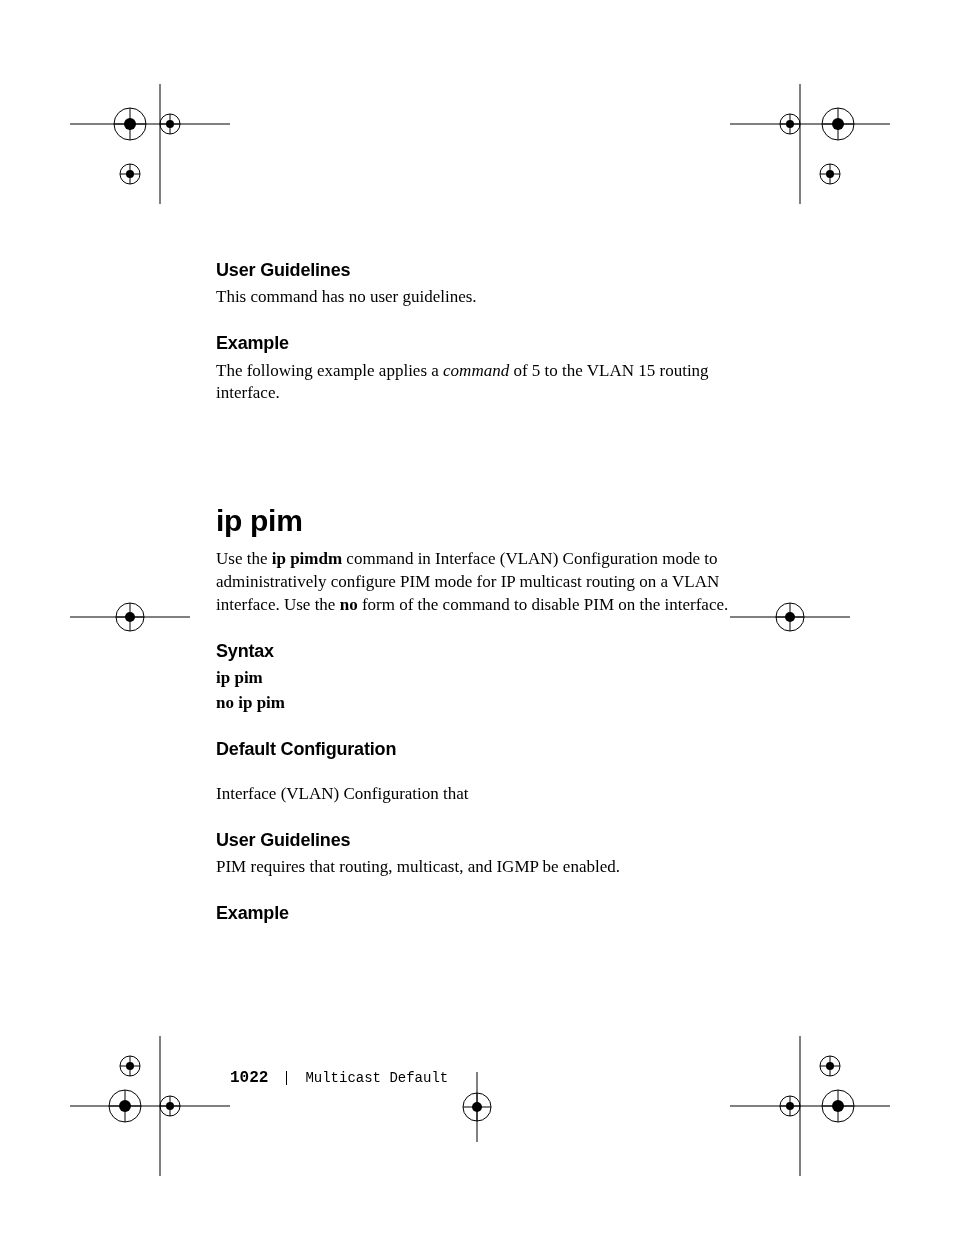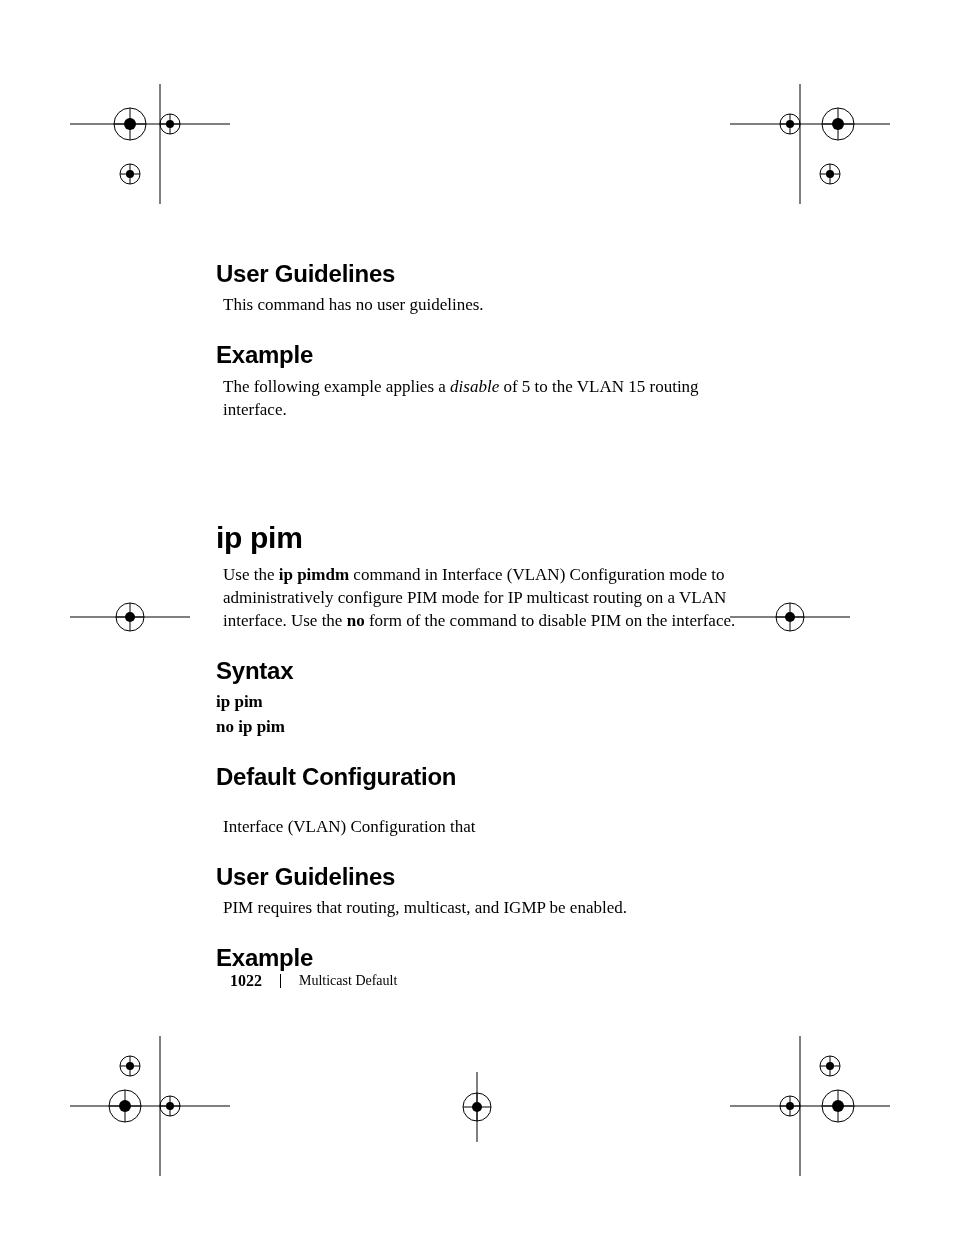--- a/index.html
+++ b/index.html
@@ -15,44 +15,44 @@
     position:absolute;
     left:216px;
     top:258px;
     width:530px;
     font-size:17px;
     line-height:1.35;
   }
   .sec-heading{
     font-family:"Helvetica Neue", Arial, sans-serif;
     font-weight:700;
-    font-size:24px;
+    font-size:18px;
     margin:0 0 4px 0;
     letter-spacing:-.01em;
   }
-  .body-p{margin:0 0 18px 7px;}
+  .body-p{margin:0 0 18px 0;}
   .big-heading{
     font-family:"Helvetica Neue", Arial, sans-serif;
     font-weight:700;
     font-size:30px;
     margin:0 0 6px 0;
     letter-spacing:-.01em;
   }
   .bold{font-weight:700;}
   .ital{font-style:italic;}
   .syntax-line{font-weight:700;margin:2px 0;}
   .gap-before-big{margin-top:96px;}
   .block{margin-bottom:22px;}
 
   
   .footer{
     position:absolute;
     left:230px;
-    top:972px;
-    font-family:Liberation Serif, serif;
+    top:1069px;
+    font-family:Liberation Mono, monospace;
     font-size:14px;
     color:#000;
     display:flex;
     align-items:center;
     gap:18px;
   }
   .footer .pnum{font-weight:700;font-size:16px;}
   .footer .vbar{width:1px;height:14px;background:#000;}
   .footer .chap{font-weight:400;}
 
@@ -214,21 +214,21 @@
 <div class="content">
 
   <div class="block">
     <div class="sec-heading">User Guidelines</div>
     <p class="body-p">This command has no user guidelines.</p>
   </div>
 
   <div class="block">
     <div class="sec-heading">Example</div>
     <p class="body-p">
-      <span>The following example applies a </span><span class="ital">disable</span><span> of 5 to the VLAN 15 routing interface.</span>
+      <span>The following example applies a </span><span class="ital">command</span><span> of 5 to the VLAN 15 routing interface.</span>
     </p>
   </div>
 
   <div class="gap-before-big"></div>
 
   <div class="block">
     <div class="big-heading">ip pim</div>
     <p class="body-p">
       <span>Use the </span><span class="bold">ip pimdm</span><span> command in Interface (VLAN) Configuration mode to administratively configure PIM mode for IP multicast routing on a VLAN interface. Use the </span><span class="bold">no</span><span> form of the command to disable PIM on the interface.</span>
     </p>

